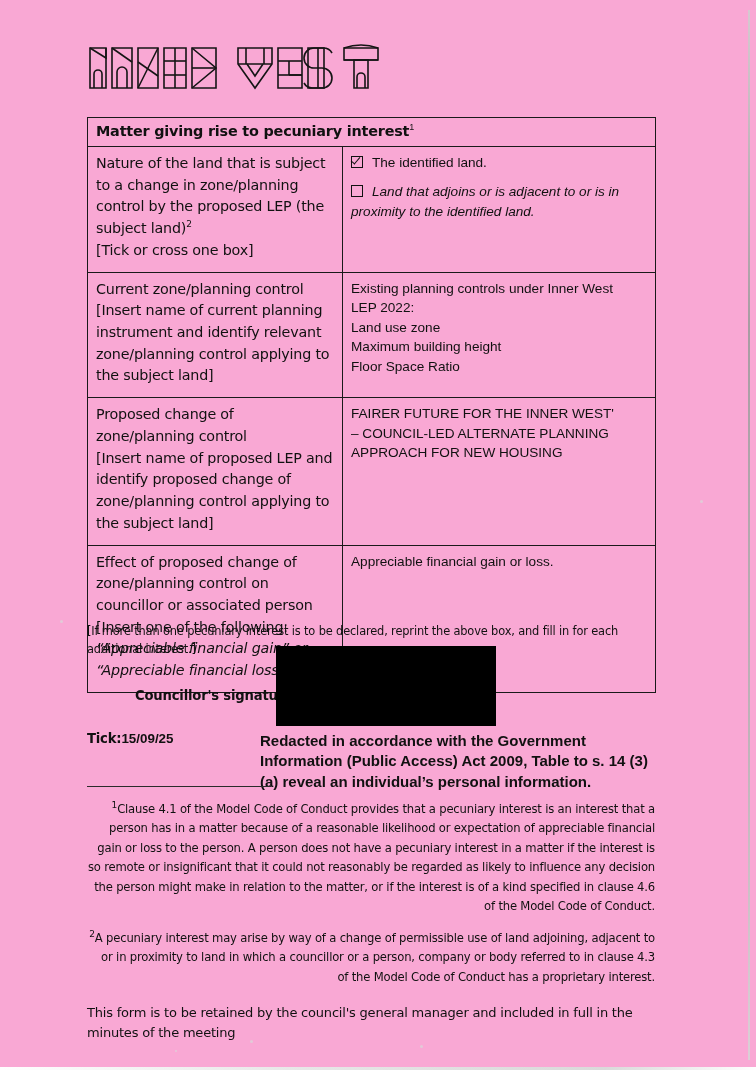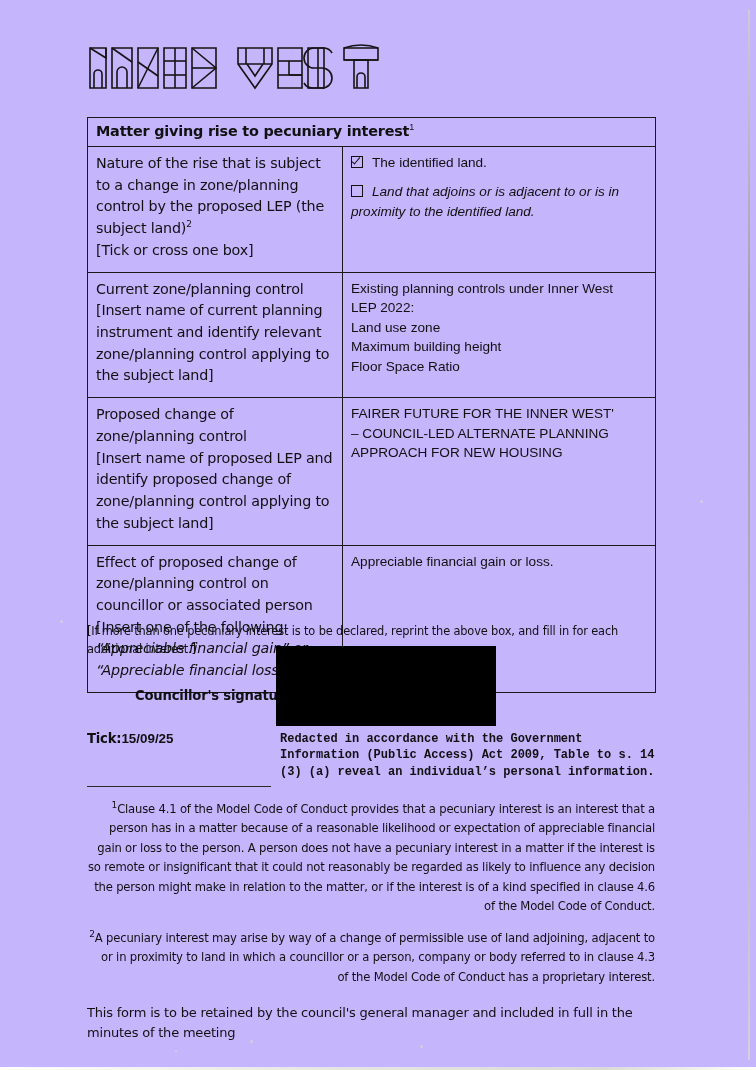--- a/index.html
+++ b/index.html
@@ -12,21 +12,21 @@
     height: 1070px;
     position: relative;
     font-family: "Liberation Sans", sans-serif;
     color: #111111;
     overflow: hidden;
   }
 
   .page {
     position: absolute;
     inset: 0;
-    background: #c4b5fd;
+    background: #f9a8d4;
   }
 
   
   .scan-edge-right {
     position: absolute;
     top: 10px;
     right: 6px;
     width: 2px;
     height: 1050px;
     background: linear-gradient(to bottom, #cfcfcf, #9a9a9a 30%, #b5b5b5 70%, #d6d6d6);
@@ -184,26 +184,26 @@
   .redaction-box {
     position: absolute;
     left: 276px;
     top: 646px;
     width: 220px;
     height: 80px;
     background: #000000;
   }
   .redaction-note {
     position: absolute;
-    left: 280px;
+    left: 260px;
     top: 731px;
     width: 388px;
-    font-family: Liberation Mono, monospace;
+    font-family: Liberation Sans, sans-serif;
     font-weight: 700;
-    font-size: 12px;
+    font-size: 15px;
     line-height: 1.36;
   }
 
   .divider {
     position: absolute;
     left: 87px;
     top: 786px;
     width: 184px;
     height: 1.2px;
     background: #2b2b2b;
@@ -304,21 +304,21 @@
     <tbody>
 
       <tr class="row-header">
         <td colspan="2">
           <span class="hdr-text">Matter giving rise to pecuniary interest</span><sup>1</sup>
         </td>
       </tr>
 
       <tr>
         <td class="rounded">
-          <span class="cell-line">Nature of the rise that is subject</span>
+          <span class="cell-line">Nature of the land that is subject</span>
           <span class="cell-line">to a change in zone/planning</span>
           <span class="cell-line">control by the proposed LEP (the</span>
           <span class="cell-line"><span>subject land)</span><sup>2</sup></span>
           <span class="cell-line">[Tick or cross one box]</span>
         </td>
         <td>
           <span class="opt">
             <span class="box checked"></span><span>The identified land.</span>
           </span>
           <span class="opt opt-indent">

